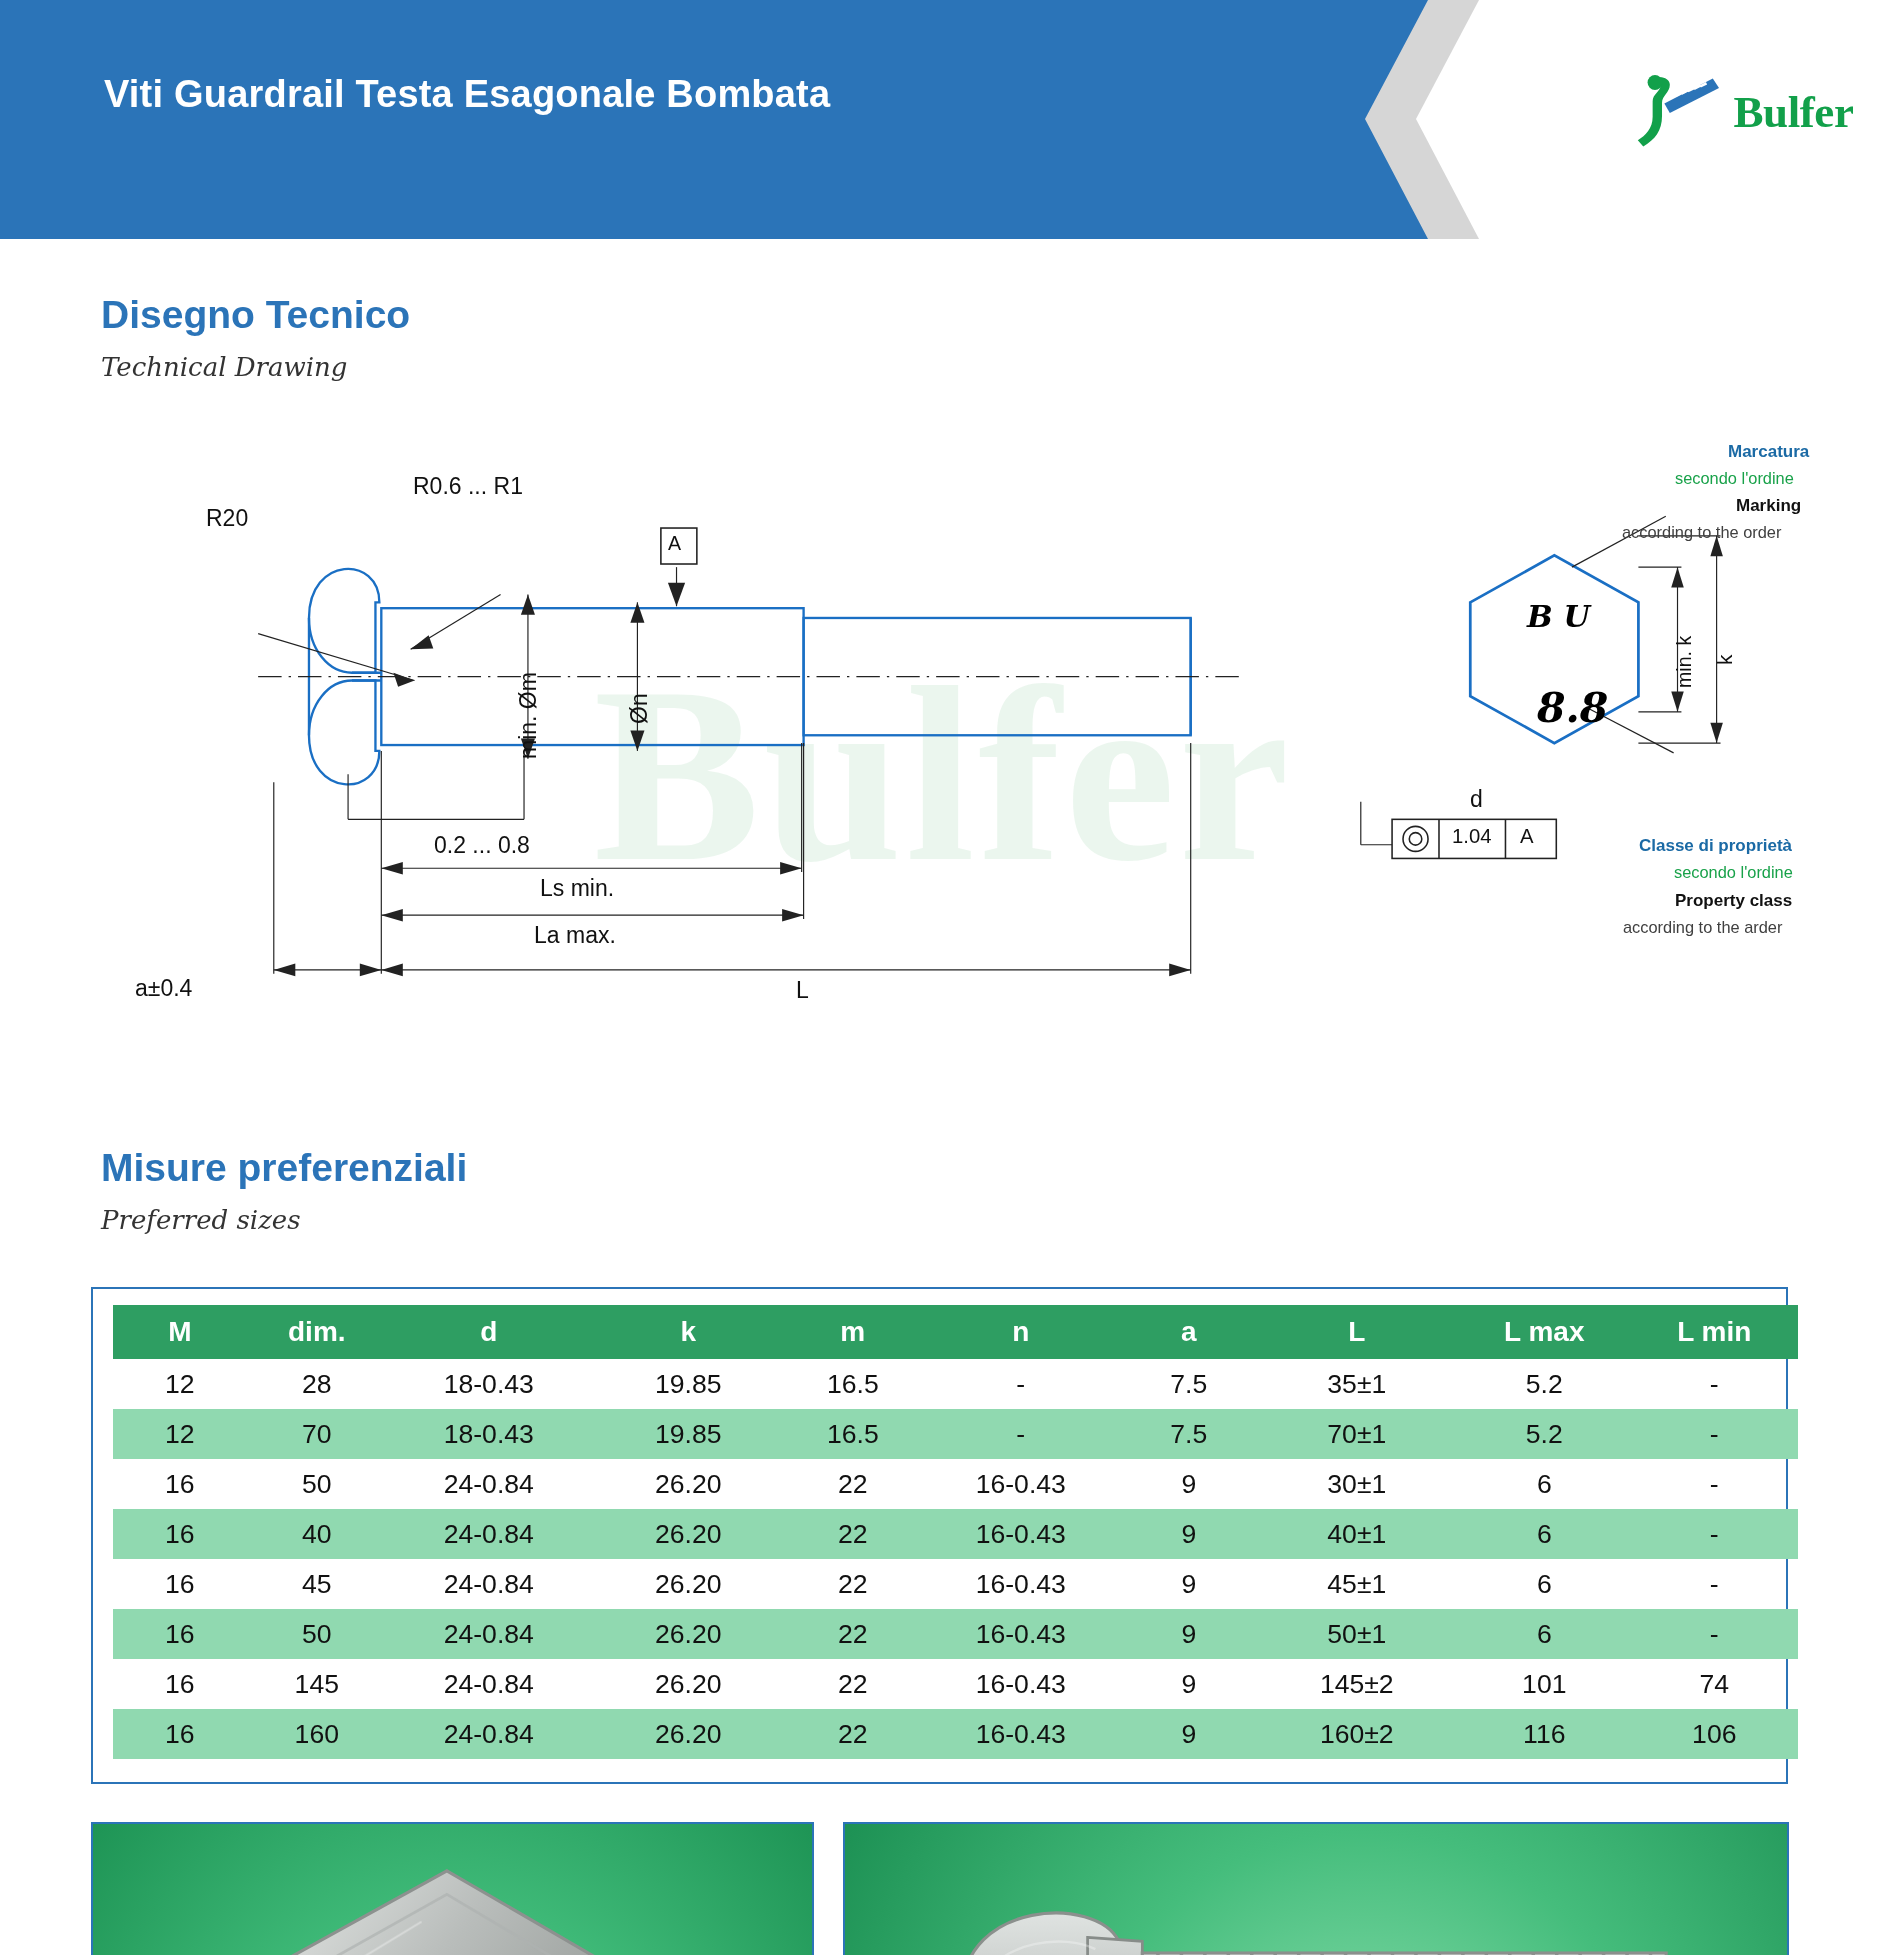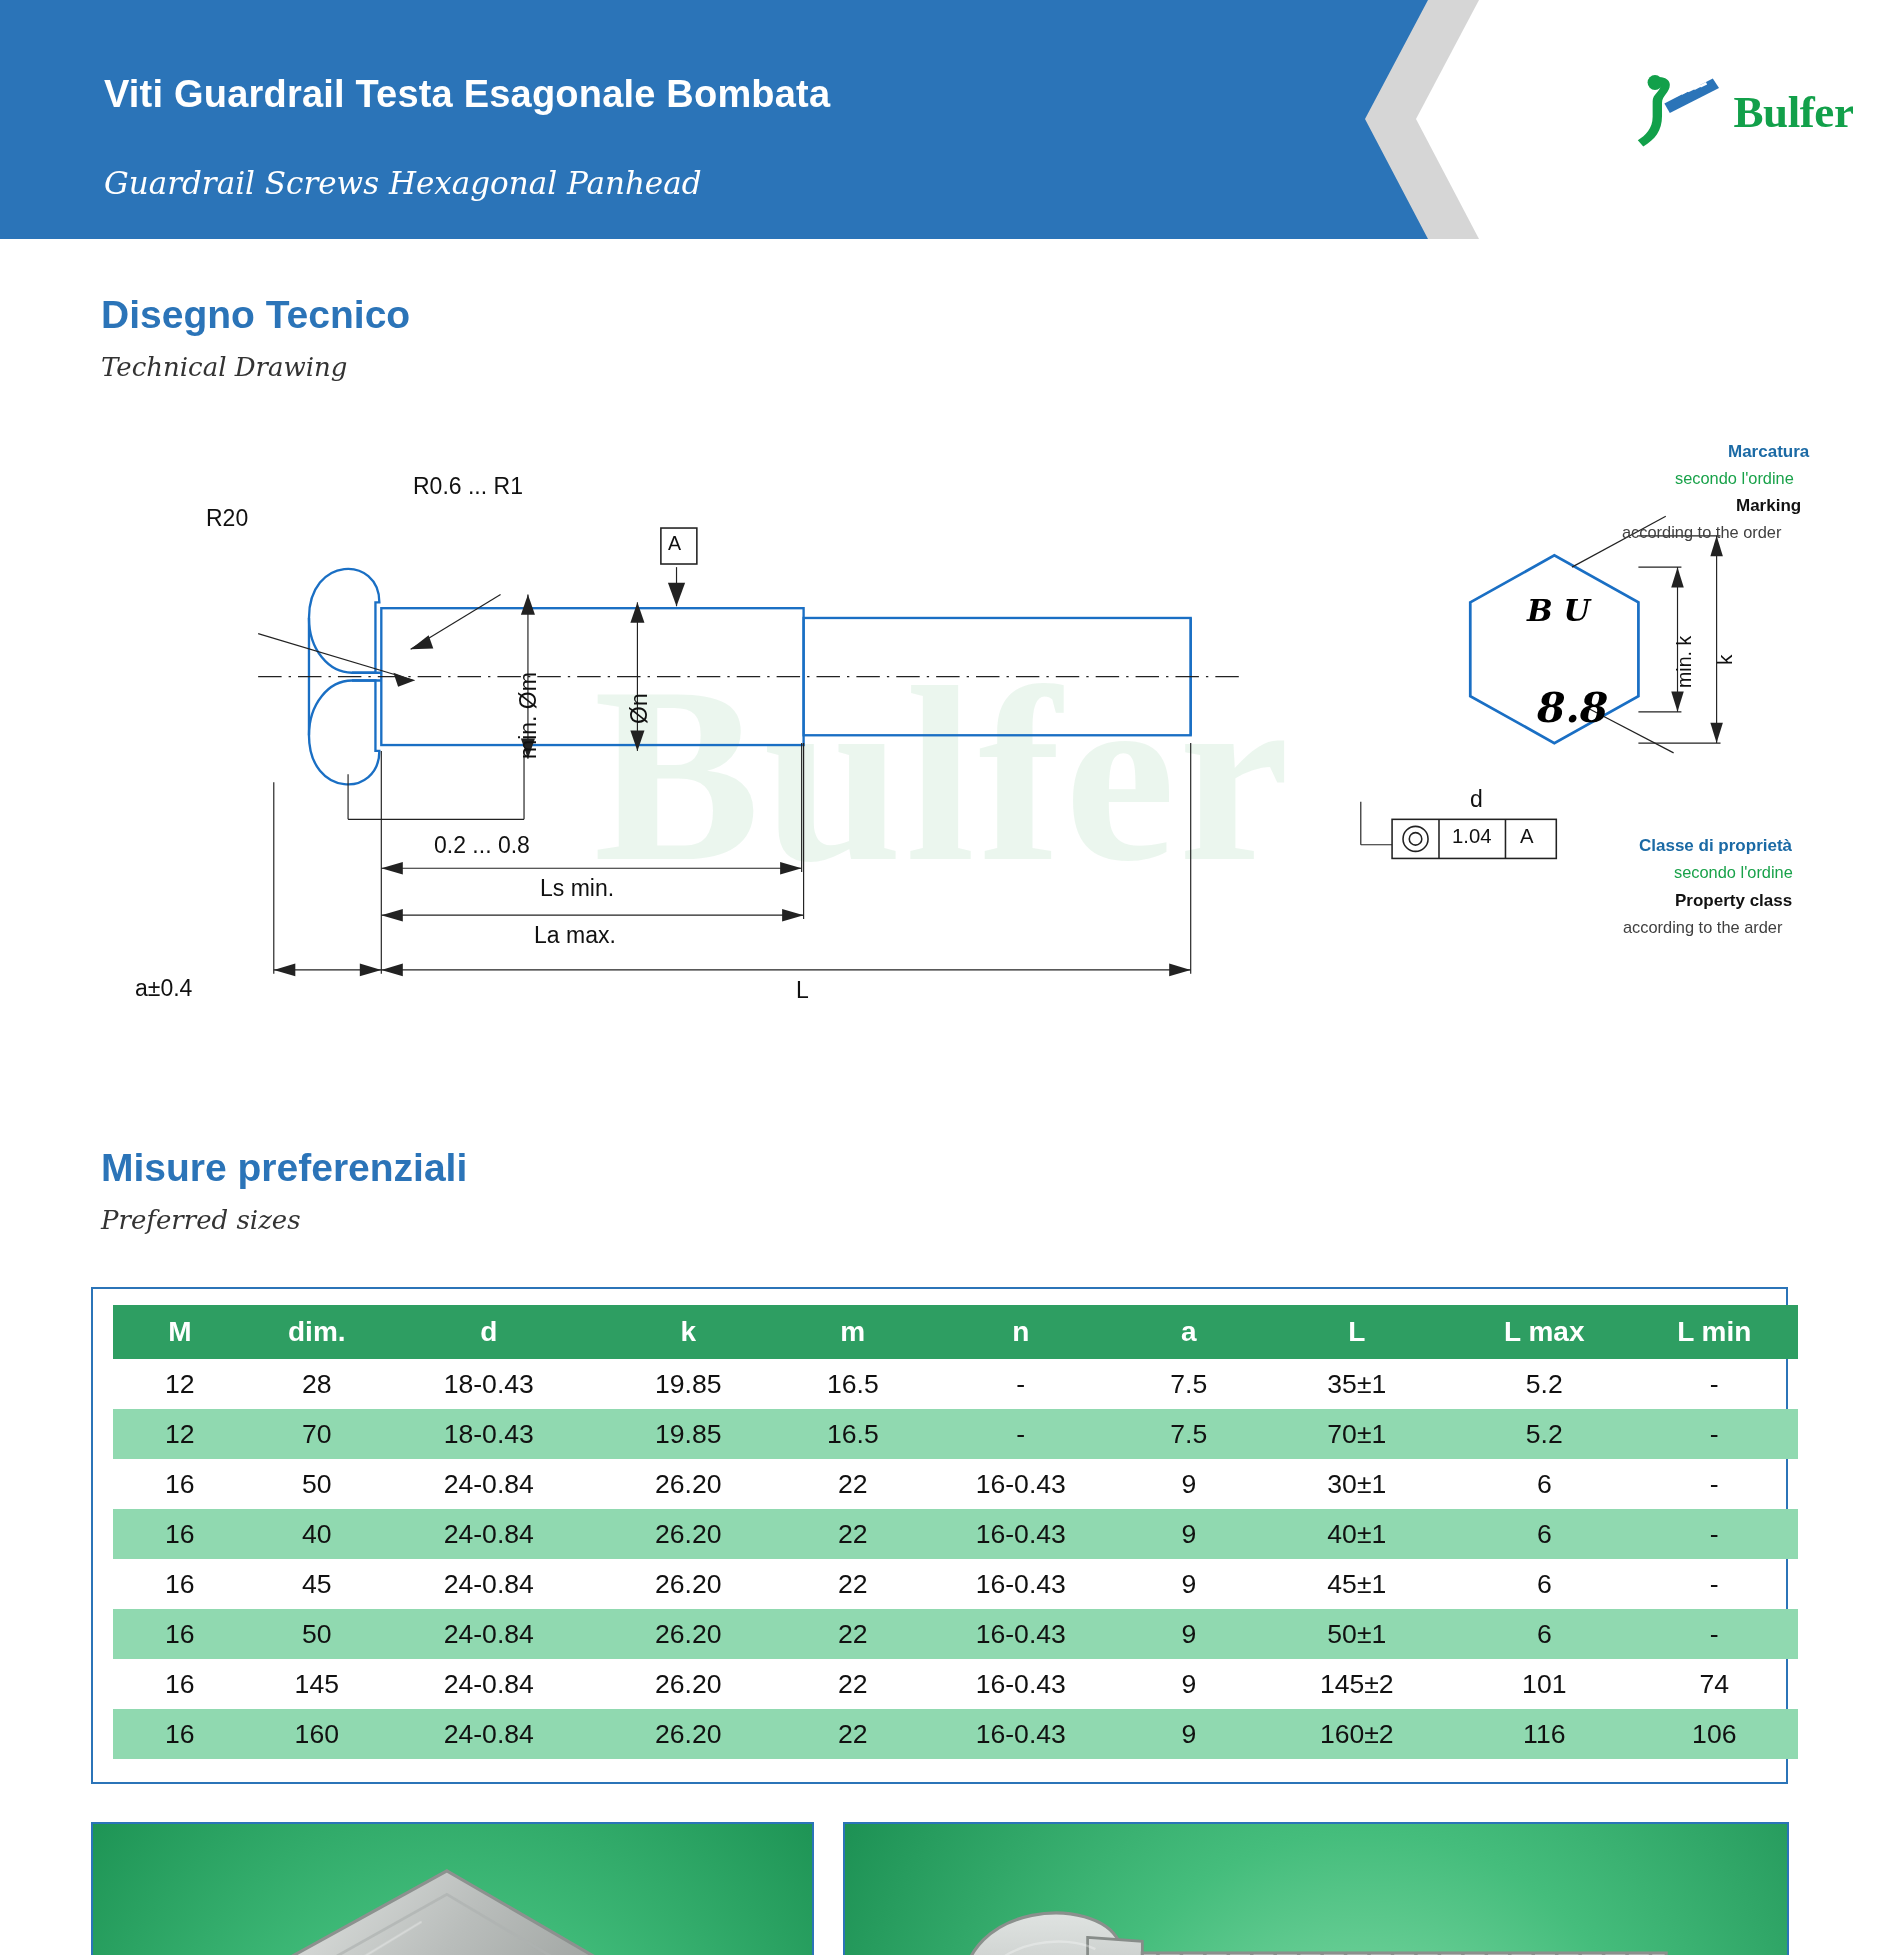--- a/index.html
+++ b/index.html
@@ -230,21 +230,20 @@
     background: radial-gradient(circle at 55% 55%, #8ee0b0 0%, #45bd7c 48%, #1d9154 100%);
   }
 </style>
 </head>
 <body>
 
 <div class="page">
 
   <div class="header">
     <div class="header-title">Viti Guardrail Testa Esagonale Bombata</div>
-    <div class="header-sub">Guardrail Screws Hexagonal Panhead</div>
 
     <div class="header-chev">
       <div class="band-grey"></div>
       <div class="band"></div>
     </div>
 
     <div class="logo-wrap">
       <span>
         <svg width="98" height="82" viewBox="0 0 250 210">
           <g>
@@ -380,21 +379,21 @@
     <div class="dlabel" style="left:206px; top:106px;">R20</div>
     <div class="dlabel" style="left:668px; top:133px; font-size:19.6px;">A</div>
     <div class="dlabel rot" style="left:515px; top:360px; transform:rotate(-90deg);">min. Øm</div>
     <div class="dlabel rot" style="left:626px; top:325px; transform:rotate(-90deg);">Øn</div>
     <div class="dlabel" style="left:434px; top:433px;">0.2 ... 0.8</div>
     <div class="dlabel" style="left:540px; top:476px;">Ls min.</div>
     <div class="dlabel" style="left:534px; top:523px;">La max.</div>
     <div class="dlabel" style="left:135px; top:576px;">a±0.4</div>
     <div class="dlabel" style="left:796px; top:578px;">L</div>
 
-    <div style="position:absolute; left:1527px; top:193px; font-size:30.5px; font-weight:bold; font-style:italic; font-family:'DejaVu Serif',serif;">B U</div>
+    <div style="position:absolute; left:1527px; top:199px; font-size:30.5px; font-weight:bold; font-style:italic; font-family:'DejaVu Serif',serif;">B U</div>
     <div style="position:absolute; left:1537px; top:285px; font-size:41px; font-weight:bold; font-style:italic; font-family:'DejaVu Serif',serif;">8.8</div>
 
     <div class="dlabel rot" style="left:1673px; top:289px; transform:rotate(-90deg); font-size:19.6px;">min. k</div>
     <div class="dlabel rot" style="left:1713px; top:266px; transform:rotate(-90deg); font-size:21px;">k</div>
     <div class="dlabel" style="left:1470px; top:387px;">d</div>
 
     <div class="dlabel" style="left:1452px; top:426px; font-size:20.3px;">1.04</div>
     <div class="dlabel" style="left:1520px; top:426px; font-size:20.3px;">A</div>
 
     

